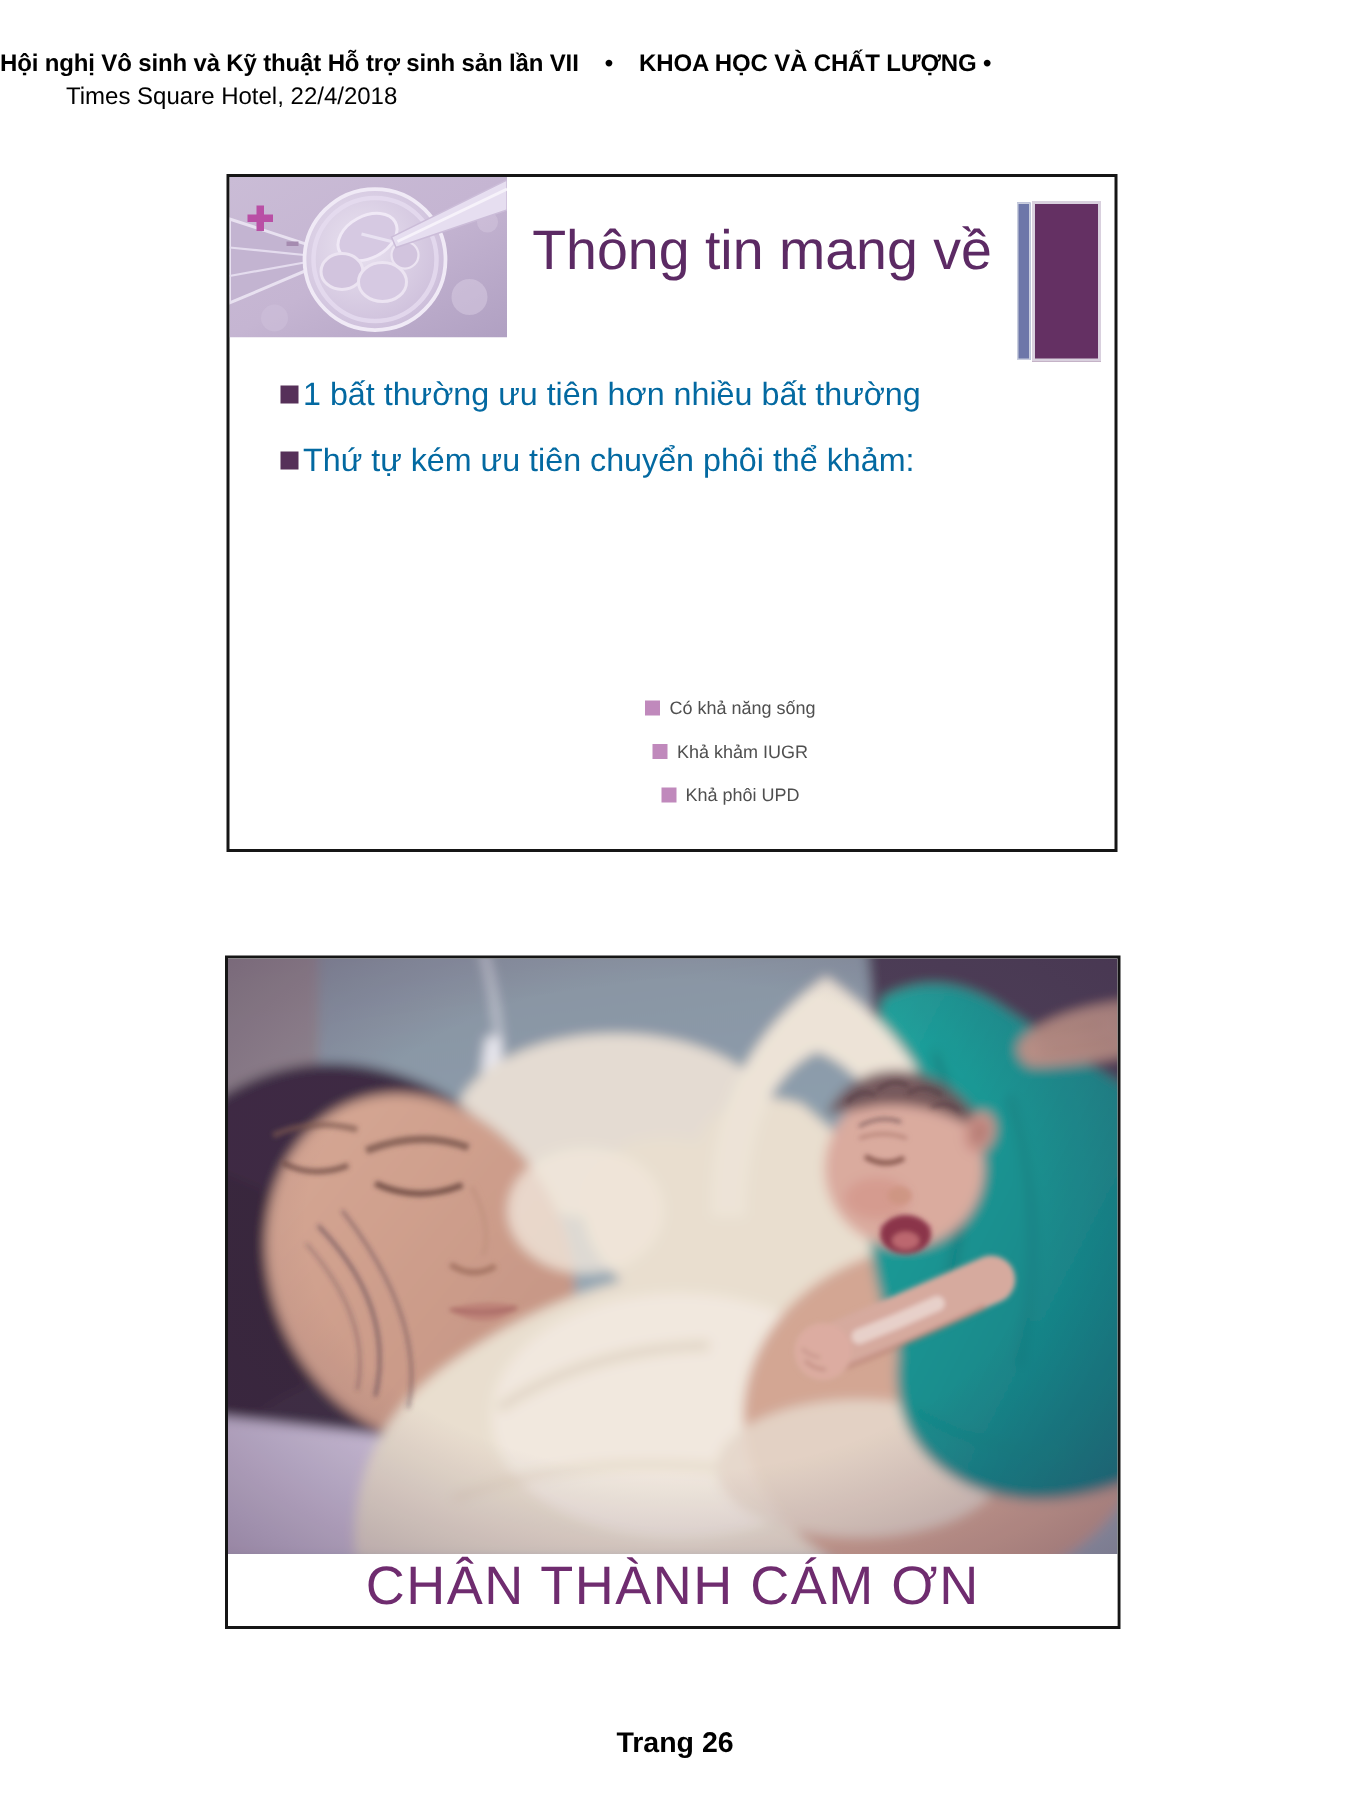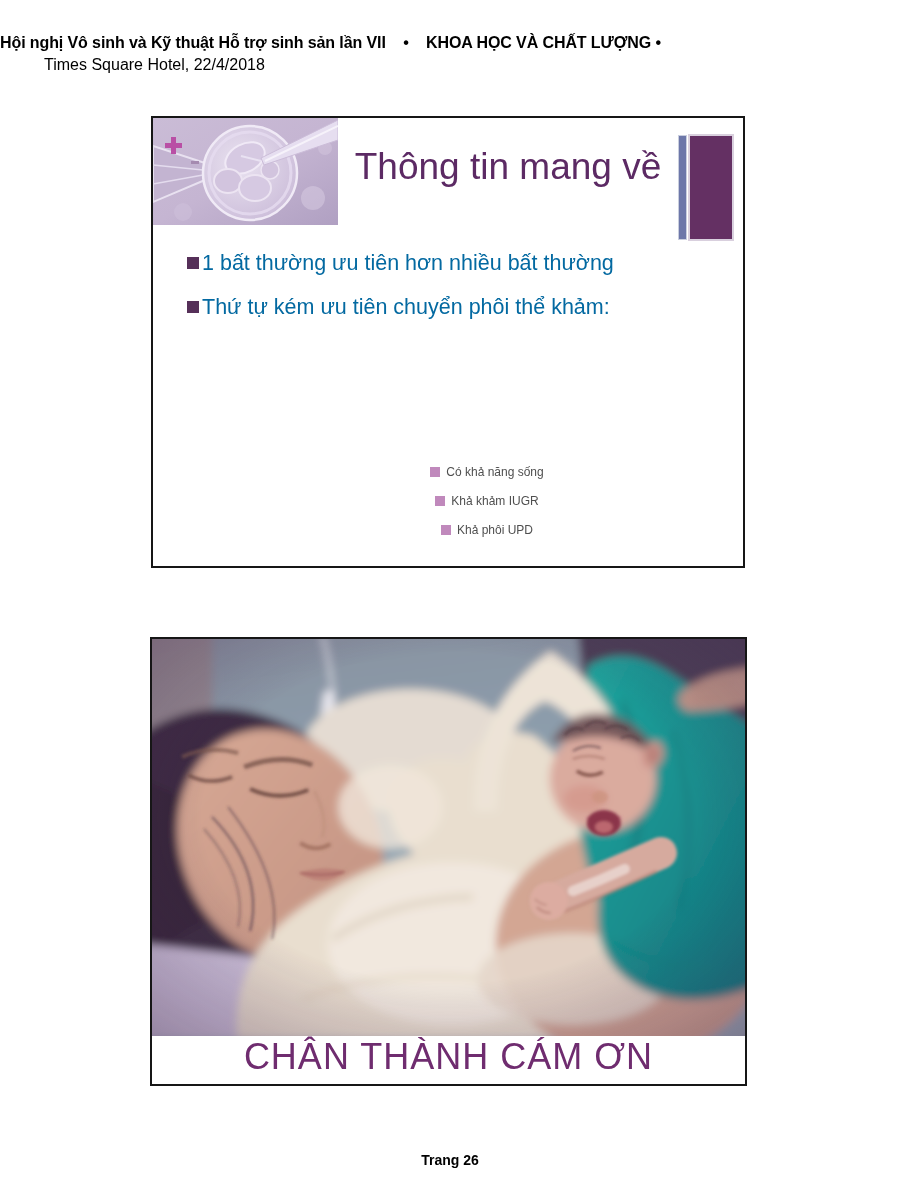--- a/index.html
+++ b/index.html
@@ -44,21 +44,21 @@
   
   .photo { position:absolute; left:0; top:0; width:593px; height:397px; display:block; }
   .banner {
     position:absolute; left:0; bottom:0; width:100%; height:48px; background:#ffffff;
     display:flex; justify-content:center;
   }
   .banner-text { font-size:36px; letter-spacing:1px; color:#6f2c6f; }
 
   
   .footer { position:absolute; top:1152px; left:0; width:100%; text-align:center;
-            font-weight:bold; font-size:14px; color:#000; }
+            font-weight:bold; font-size:19px; color:#000; }
 </style>
 </head>
 <body>
 
 <div class="page">
 
   <div class="header">
     <div class="line1">Hội nghị Vô sinh và Kỹ thuật Hỗ trợ sinh sản lần VII    •    KHOA HỌC VÀ CHẤT LƯỢNG •</div>
     <div class="line2">Times Square Hotel, 22/4/2018</div>
   </div>

